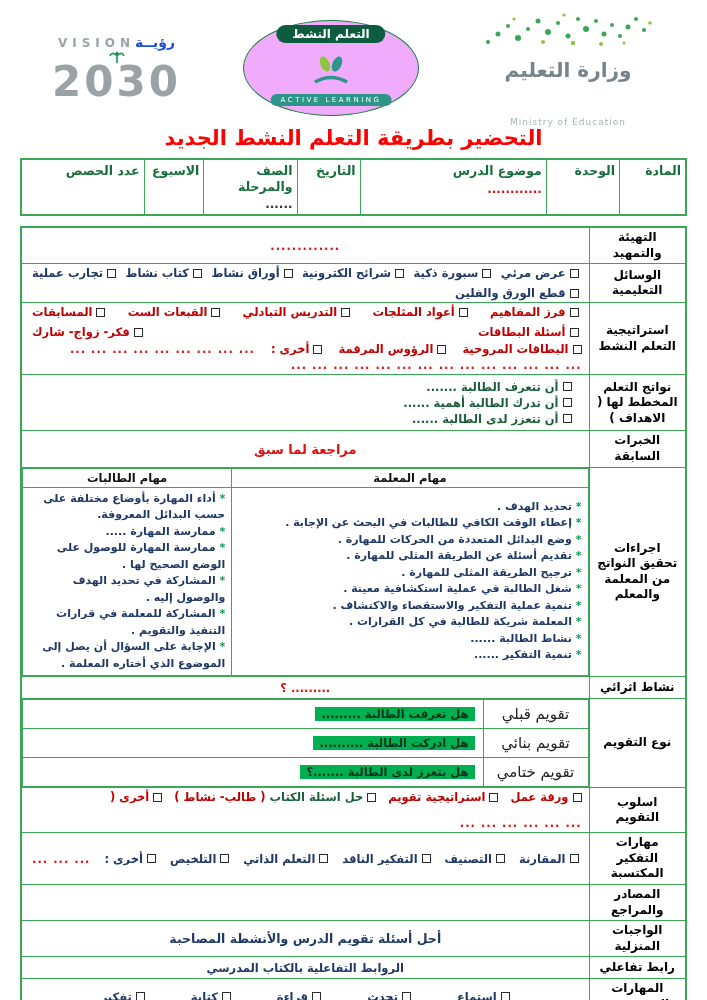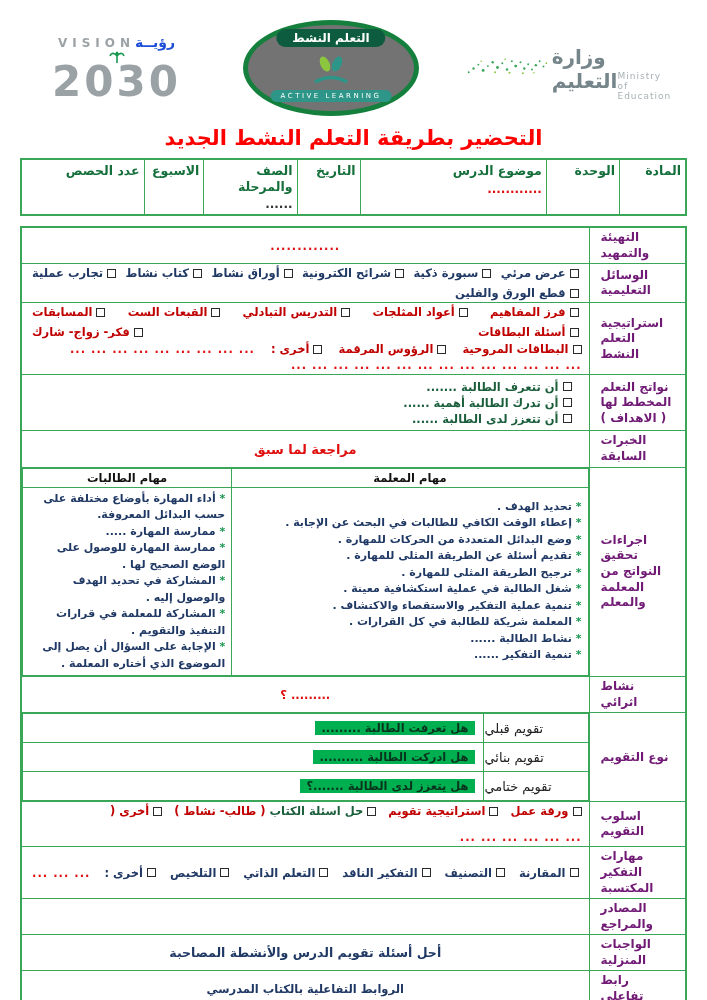--- a/index.html
+++ b/index.html
@@ -12,43 +12,43 @@
 
   
   .header{direction:ltr;display:flex;justify-content:space-between;align-items:center;padding:6px 14px 2px;height:112px;}
   .vision{width:165px;text-align:center;}
   .vision-top{display:flex;justify-content:center;align-items:baseline;}
   .vision-en{font-size:12px;letter-spacing:5px;color:#9aa2a6;font-weight:bold;}
   .vision-ar{font-size:14px;color:#1d4ed8;font-weight:bold;}
   .palm{display:block;margin:0 auto -3px;}
   .vision-year{font-size:42px;font-weight:bold;color:#9aa2a6;letter-spacing:3px;line-height:1;}
 
-  .oval{width:176px;height:96px;border:5px solid #15803d;border-radius:50%;background:#737373;position:relative;display:flex;align-items:center;justify-content:center;}
+  .oval{width:176px;height:96px;border:1px solid #15803d;border-radius:50%;background:#f0abfc;position:relative;display:flex;align-items:center;justify-content:center;}
   .oval-banner{position:absolute;top:4px;left:50%;transform:translateX(-50%);background:#0e5c3f;color:#fff;font-size:12px;font-weight:bold;padding:2px 16px;border-radius:10px;white-space:nowrap;}
   .oval-ribbon{position:absolute;bottom:9px;left:50%;transform:translateX(-50%);background:#2e9688;color:#fff;font-size:7px;letter-spacing:2.5px;padding:2px 10px;border-radius:8px;white-space:nowrap;}
 
-  .ministry{width:210px;display:flex;align-items:center;}
+  .ministry{width:210px;display:flex;flex-direction:column;align-items:center;}
   .ministry-ar{font-size:20px;font-weight:bold;color:#75858a;margin-top:2px;}
   .ministry-en{font-size:9px;color:#a7b2b5;letter-spacing:1px;margin-top:35px;}
 
   
   .title{color:#f00;font-weight:bold;font-size:21px;text-align:center;margin:4px 0 8px;}
 
   
   table{border-collapse:collapse;width:100%;}
   .info-table{border:2.5px solid #3aa657;}
   .info-table td{border:1.6px solid #3aa657;vertical-align:top;padding:3px 4px;height:50px;}
   .cell-label{color:#156f3b;font-weight:bold;font-size:12.5px;line-height:1.25;}
   .cell-value{font-size:12px;font-weight:bold;margin-top:3px;}
   .cell-value.red{color:#e01010;}
   .cell-value.dark{color:#333;}
 
   .main-table{margin-top:10px;border:2.5px solid #3aa657;}
   .main-table td{border:1.6px solid #3aa657;vertical-align:middle;}
-  .rlabel{width:97px;color:#701a75;font-weight:bold;font-size:12px;text-align:left;padding:2px 11px;line-height:1.3;}
+  .rlabel{width:97px;color:#000000;font-weight:bold;font-size:12px;text-align:center;padding:2px 4px;line-height:1.3;}
   .content{font-size:11.5px;padding:2px 7px;}
   .center{text-align:center;}
   .red{color:#e01010;}
   .redtxt{color:#c00000;}
   .navy{color:#1f3864;}
   .greentxt{color:#1b5e3b;}
   .bold{font-weight:bold;}
   .dots{font-weight:bold;letter-spacing:1px;}
 
   .chk{display:inline-block;width:9px;height:9px;border:1.5px solid #2b2b2b;background:#fff;flex:0 0 auto;margin-left:4px;vertical-align:middle;}
@@ -61,21 +61,21 @@
 
   .outcome-line{display:flex;align-items:center;margin:2px 10px;color:#1b5e3b;font-weight:bold;font-size:11.5px;}
 
   .p0{padding:0;}
   .inner{width:100%;height:100%;}
   .inner td,.inner th{border:1.3px solid #3aa657;}
   .inner-h{font-size:11.5px;font-weight:bold;color:#111;text-align:center;padding:2px;height:18px;}
   .tasks{vertical-align:top;padding:3px 6px;font-size:11px;color:#1f3864;font-weight:bold;line-height:1.5;}
   .task::before{content:"* ";color:#1a9850;font-weight:bold;}
 
-  .eval-kind{width:105px;text-align:left;font-size:13px;color:#222;height:29px;}
+  .eval-kind{width:105px;text-align:center;font-size:15px;color:#222;height:29px;}
   .eval-q{padding:1px 8px;font-size:11.5px;}
   .hl{background:#00b050;color:#09331c;font-weight:bold;padding:0 6px;}
 </style>
 </head>
 <body>
 
 <div class="page">
 
   <header class="header">
     <div class="vision">

